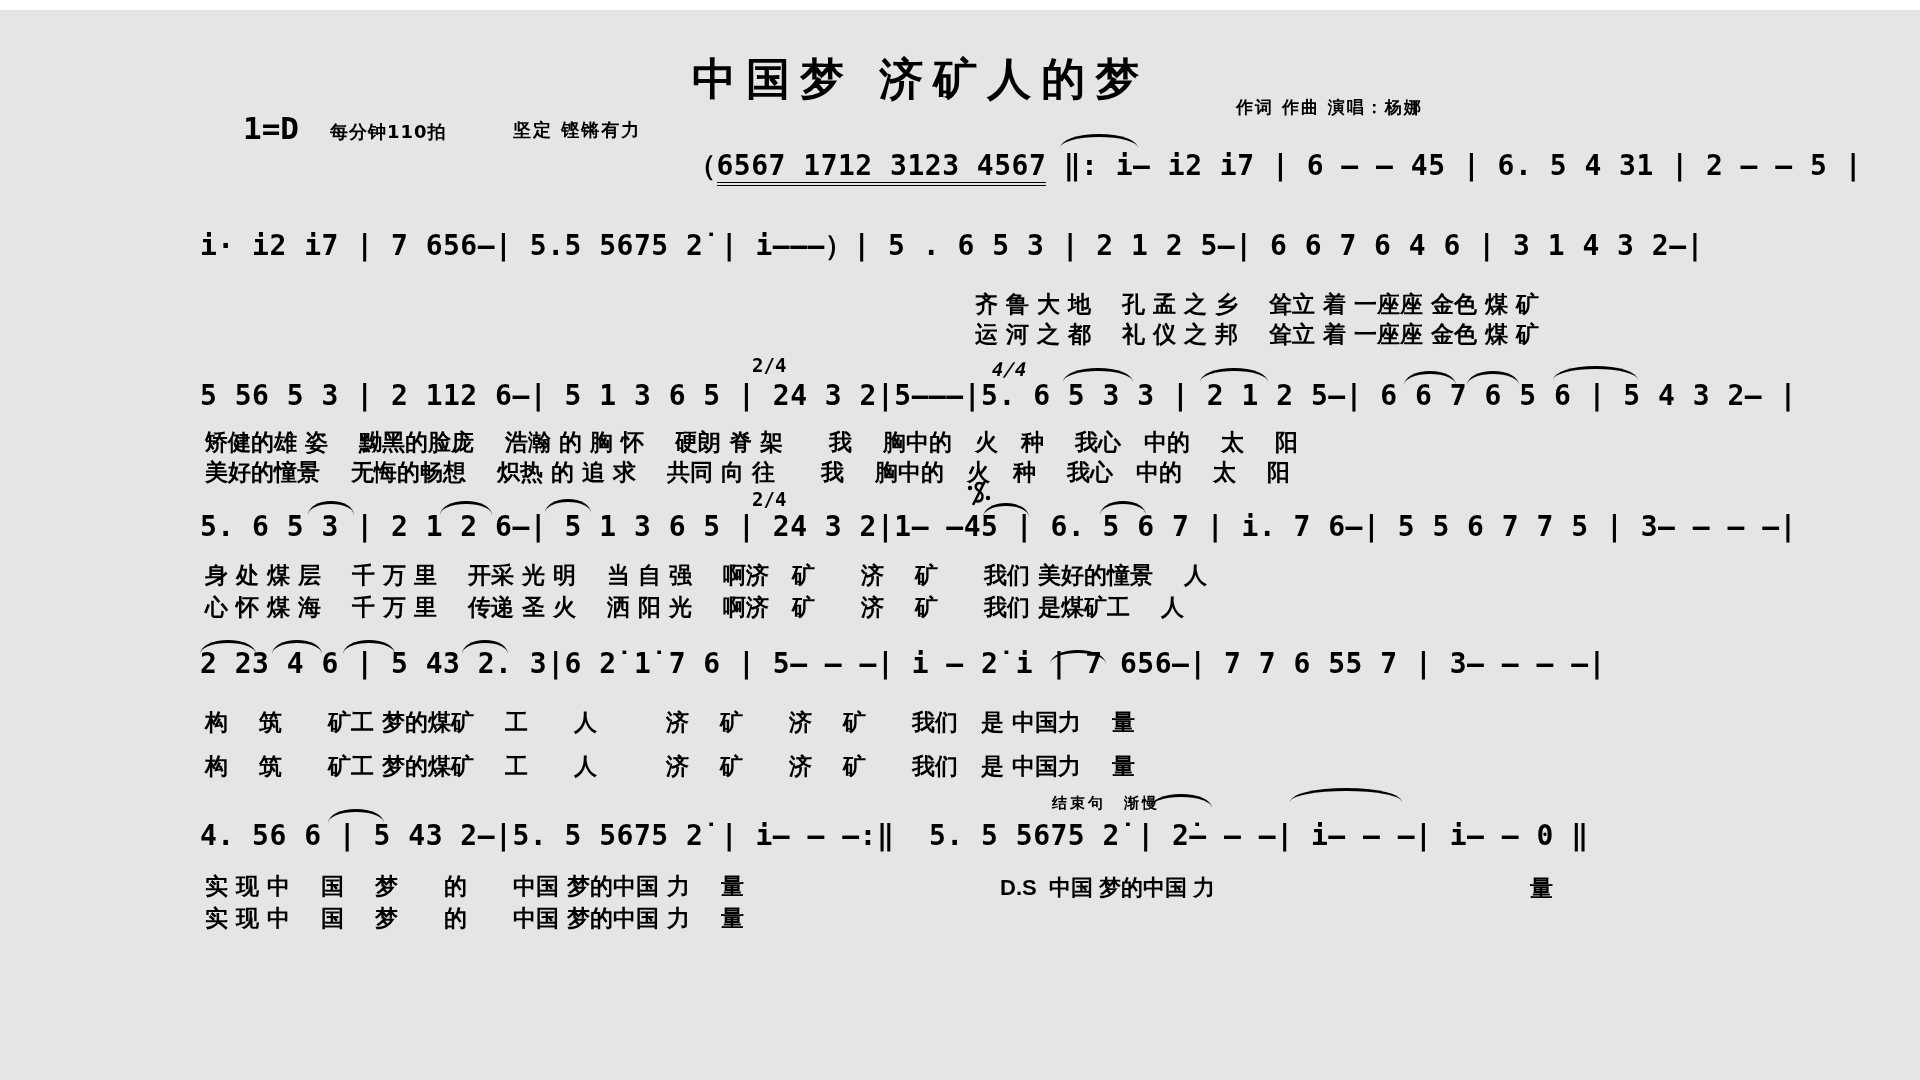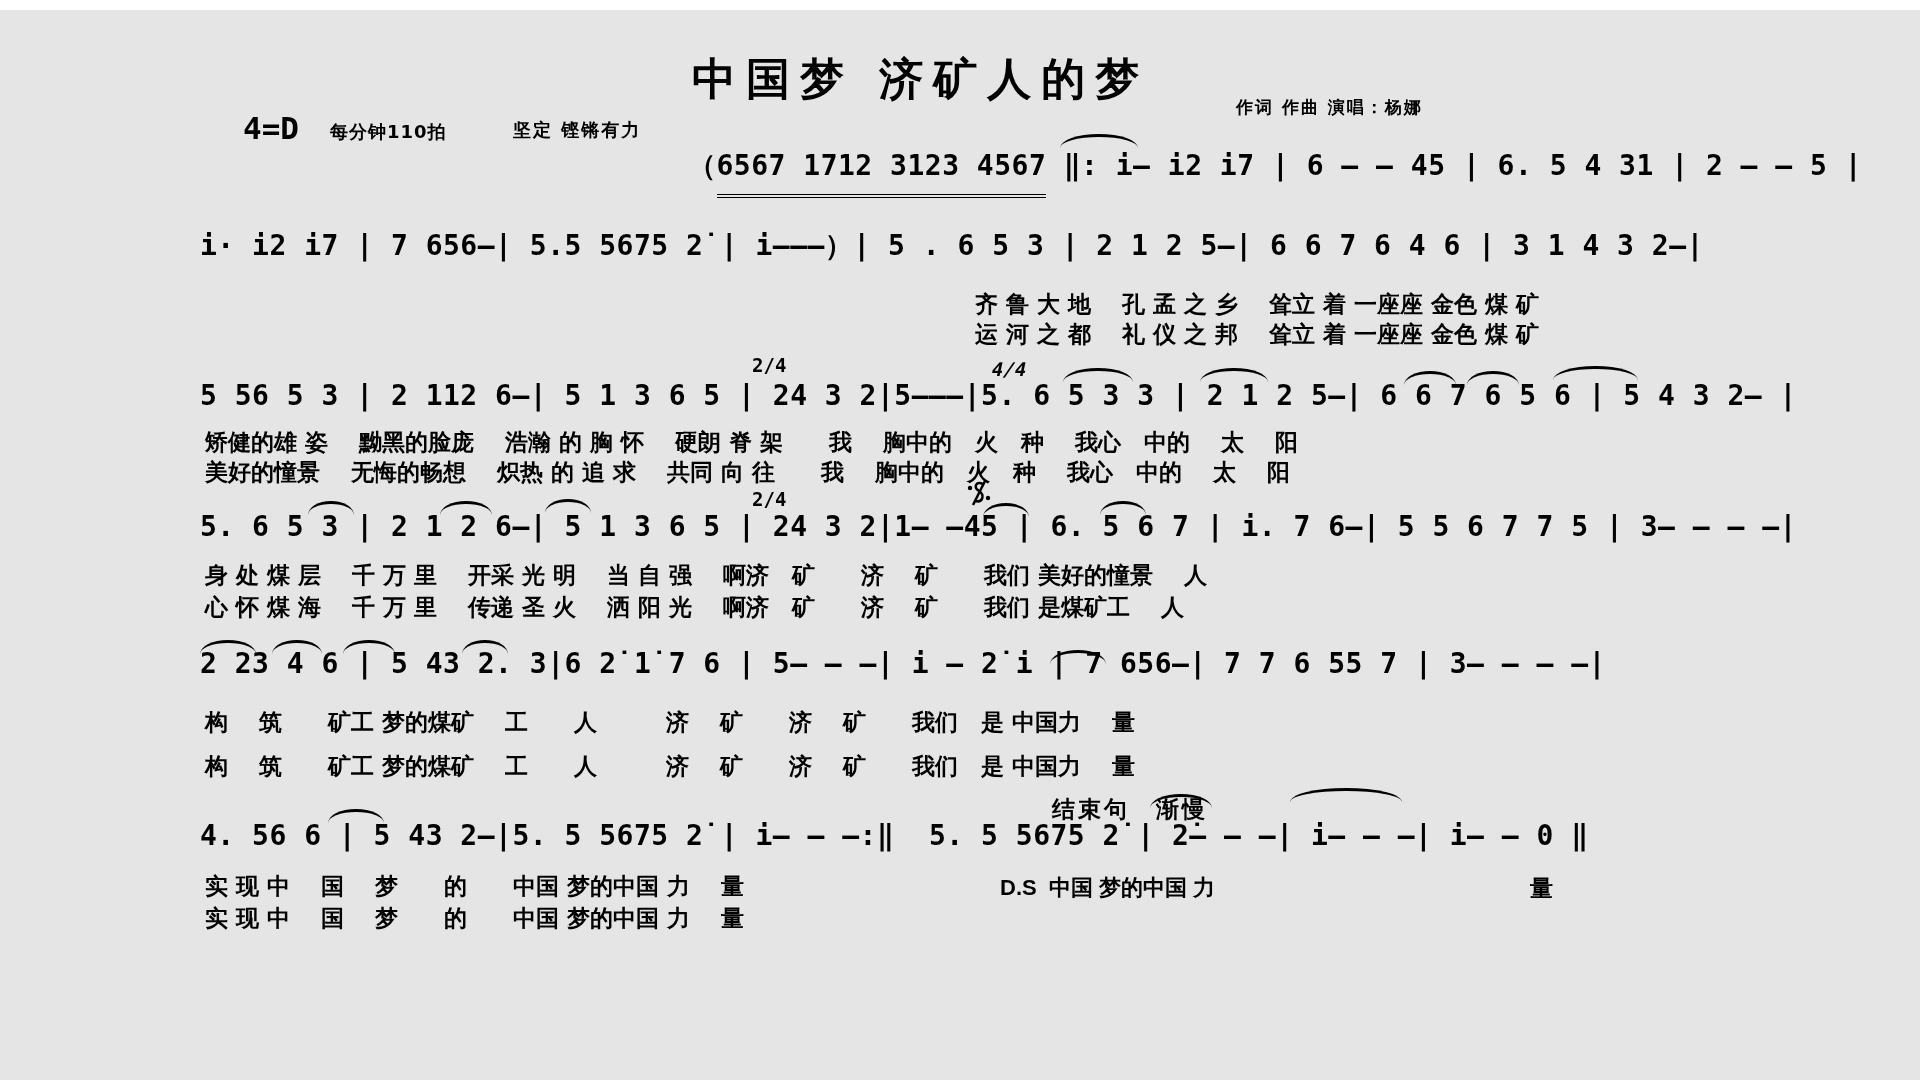--- a/index.html
+++ b/index.html
@@ -6,37 +6,37 @@
   #page{position:relative;width:1920px;height:1080px;background:#e5e5e5;overflow:hidden;
         font-family:"DejaVu Sans",sans-serif;color:#000;margin-top:10px;}
   .abs{position:absolute;}
   .title{font-size:44px;font-weight:bold;letter-spacing:10px;font-family:"DejaVu Sans",sans-serif;}
   .credits{font-size:17px;font-weight:bold;letter-spacing:2px;}
   .keysig{font-size:31px;font-weight:bold;font-family:"DejaVu Sans Mono",monospace;}
   .tempo{font-size:18px;font-weight:bold;letter-spacing:1px;}
   .expr{font-size:18px;font-weight:bold;letter-spacing:2px;}
   .notation{font-family:"DejaVu Sans Mono",monospace;font-size:28px;font-weight:bold;
             white-space:pre;letter-spacing:0.5px;line-height:1;}
-  .beam2{border-bottom:4px double #000;padding-bottom:12px;}
+  .beam2{border-bottom:4px double #000;padding-bottom:0;}
   .lyric{font-family:"DejaVu Sans",sans-serif;font-size:23px;font-weight:bold;white-space:pre;line-height:1.25;}
   .meter{font-family:"DejaVu Sans Mono",monospace;font-size:19px;font-weight:bold;}
   .meter.hand{transform:skewX(-12deg);}
-  .endlabel{font-size:23px;font-weight:bold;letter-spacing:3px;}
+  .endlabel{font-size:15px;font-weight:bold;letter-spacing:3px;}
   .dslabel{font-family:Liberation Sans, sans-serif;font-size:22px;font-weight:bold;}
   .arc{position:absolute;height:11px;border-top:3px solid #000;
        border-radius:50% 50% 0 0 / 100% 100% 0 0;}
 </style>
 </head>
 <body>
 
 <div id="page">
 
   <div class="abs title" style="left:692px;top:40px;">中国梦 济矿人的梦</div>
   <div class="abs credits" style="left:1236px;top:86px;">作词  作曲  演唱：杨娜</div>
-  <div class="abs keysig" style="left:243px;top:100px;">4=D</div>
+  <div class="abs keysig" style="left:243px;top:100px;">1=D</div>
   <div class="abs tempo" style="left:330px;top:110px;">每分钟110拍</div>
   <div class="abs expr" style="left:513px;top:108px;">坚定 铿锵有力</div>
 
   <div class="abs notation" style="left:688px;top:142px;"><span>（</span><span class="beam2">6567 1712 3123 4567</span><span> ‖: i— i2 i7 | 6 — — 45 | 6. 5 4 31 | 2 — — 5 |</span></div>
 
   <div class="abs notation" style="left:200px;top:222px;text-align:right;">i· i2 i7 | 7 656—| 5.5 5675 2̇ | i———）| 5 . 6 5 3 | 2 1 2 5—| 6 6 7 6 4 6 | 3 1 4 3 2—|</div>
 
   <div class="abs lyric" style="left:975px;top:280px;">齐 鲁 大 地　 孔 孟 之 乡　 耸立 着 一座座 金色 煤 矿</div>
   <div class="abs lyric" style="left:975px;top:310px;">运 河 之 都　 礼 仪 之 邦　 耸立 着 一座座 金色 煤 矿</div>
 

